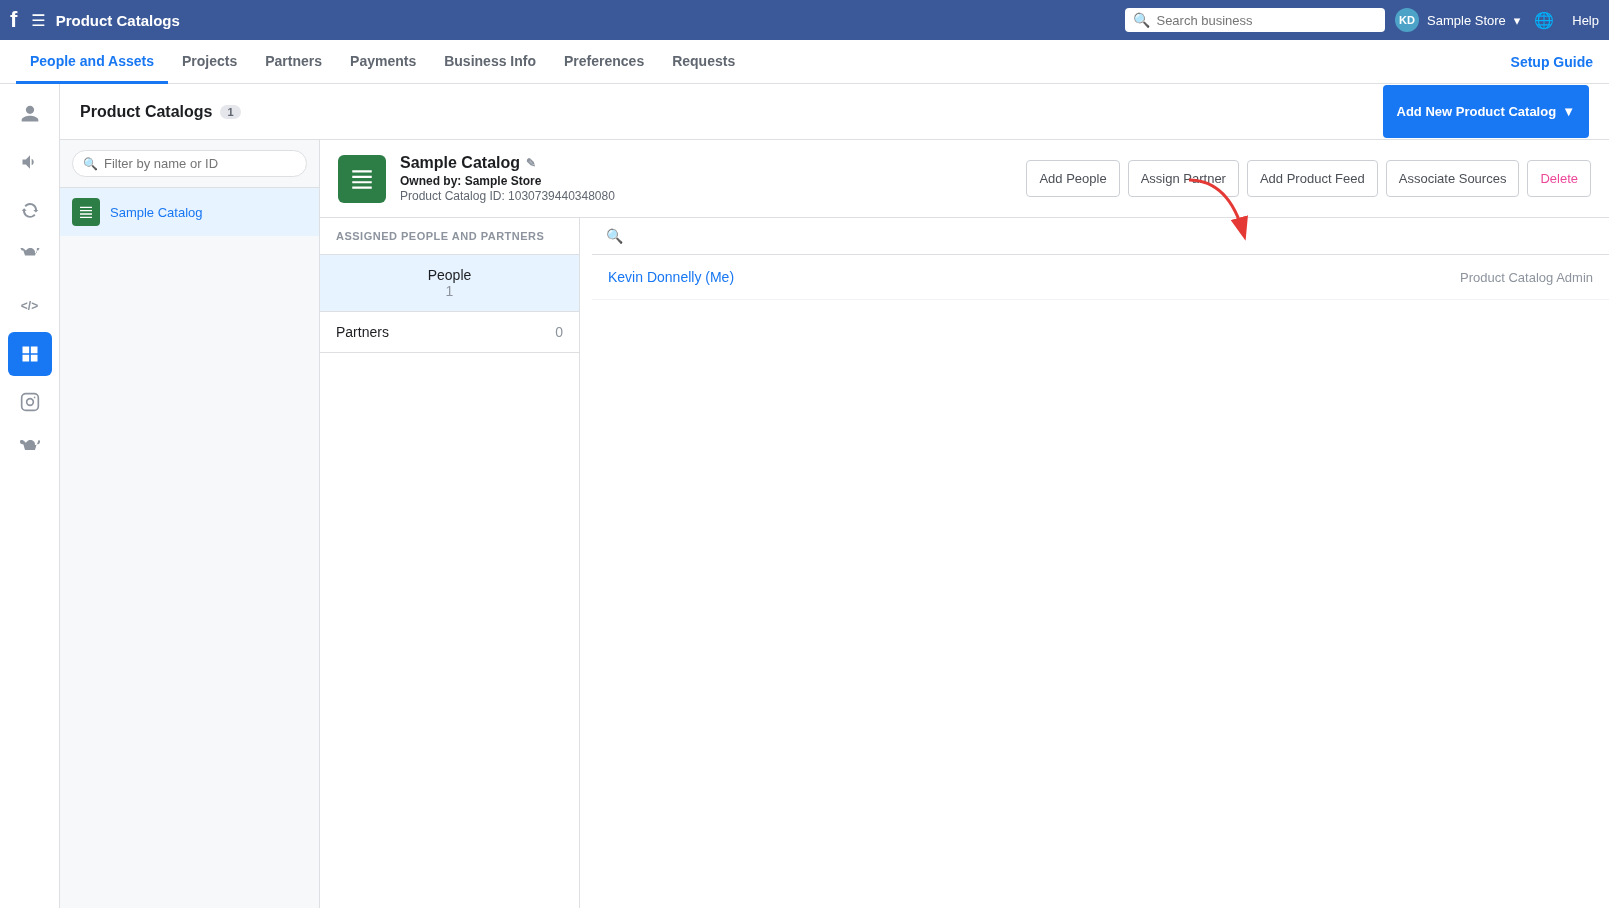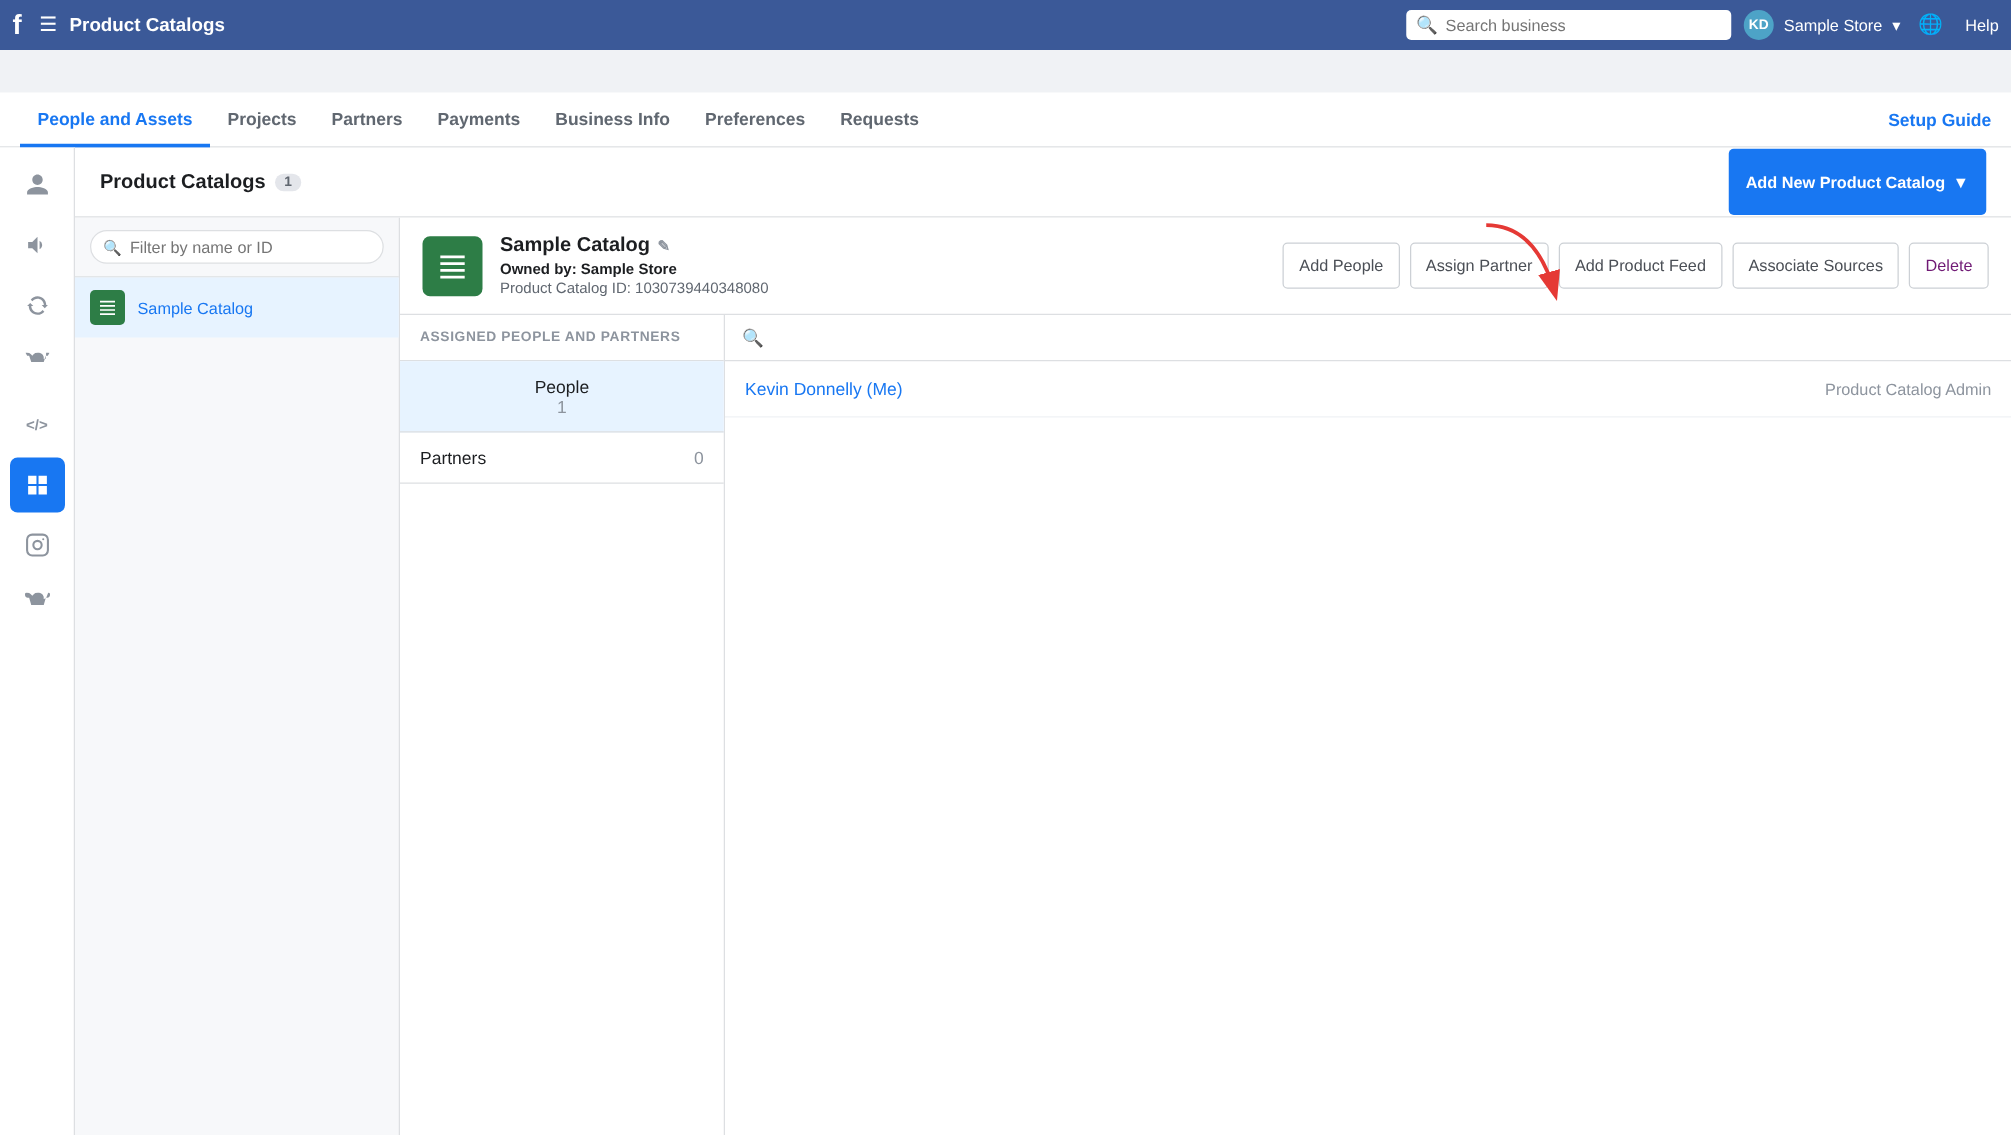--- a/index.html
+++ b/index.html
@@ -17,21 +17,21 @@
     }
     .search-bar input { border: none; outline: none; font-size: 13px; width: 100%; }
     .search-icon-top { color: #8d949e; font-size: 14px; }
     .user-area { display: flex; align-items: center; gap: 8px; color: white; font-size: 13px; cursor: pointer; }
     .user-avatar { background: #4da3c7; color: white; font-size: 11px; font-weight: bold; width: 24px; height: 24px; border-radius: 50%; display: flex; align-items: center; justify-content: center; }
     .help-link { color: white; font-size: 13px; margin-left: 8px; cursor: pointer; }
     .globe-icon { color: white; font-size: 16px; cursor: pointer; margin-left: 4px; }
 
     
     .secondary-nav {
-      display: flex; align-items: center; background: white; border-bottom: 1px solid #dddfe2; padding: 0 16px; height: 44px; margin-top: 34px;
+      display: flex; align-items: center; background: white; border-bottom: 1px solid #dddfe2; padding: 0 16px; height: 44px;
     }
     .nav-tab {
       padding: 12px 14px; font-size: 14px; color: #606770; cursor: pointer; border-bottom: 3px solid transparent; margin-bottom: -1px; font-weight: 700;
     }
     .nav-tab.active { color: #1877f2; border-bottom-color: #1877f2; font-weight: 600; }
     .setup-guide { margin-left: auto; color: #1877f2; font-size: 14px; font-weight: 600; cursor: pointer; }
 
     
     .main-layout { display: flex; height: calc(908px - 84px); }
 
@@ -89,24 +89,24 @@
     .detail-info { flex: 1; }
     .detail-catalog-name { font-size: 16px; font-weight: 700; color: #1c1e21; display: flex; align-items: center; gap: 6px; }
     .detail-catalog-name .edit-icon { color: #8d949e; font-size: 12px; cursor: pointer; }
     .detail-owned { font-size: 12px; color: #606770; margin-top: 2px; }
     .detail-owned span { font-weight: 600; color: #1c1e21; text-align: center; }
     .detail-catalog-id { font-size: 12px; color: #606770; margin-top: 1px; }
     .detail-actions { display: flex; gap: 8px; }
     .action-btn {
       background: white; border: 1px solid #ccd0d5; color: #4b4f56; font-size: 13px; font-weight: 500; padding: 10px 12px; border-radius: 4px; cursor: pointer;
     }
-    .action-btn.delete { color: #701a75; }
-
-    
-    .assigned-section { display: flex; flex: 1; overflow: hidden; }
+    .action-btn.delete { color: #ec4899; }
+
+    
+    .assigned-section { display: flex; flex: 1; overflow: hidden; gap: 12px; }
     .left-assigned { width: 260px; border-right: 1px solid #dddfe2; }
     .assigned-header { padding: 12px 16px; font-size: 11px; font-weight: 700; color: #8d949e; text-transform: uppercase; letter-spacing: 0.5px; border-bottom: 1px solid #dddfe2; }
     .assigned-row {
       display: flex; align-items: center; justify-content: space-between; padding: 12px 16px; cursor: pointer; border-bottom: 1px solid #dddfe2;
     }
     .assigned-row.selected { background: #e7f3ff; flex-direction: column; }
     .assigned-row-label { font-size: 14px; color: #1c1e21; }
     .assigned-row-count { font-size: 14px; color: #8d949e; }
 
     .right-assigned { flex: 1; background: white; }

